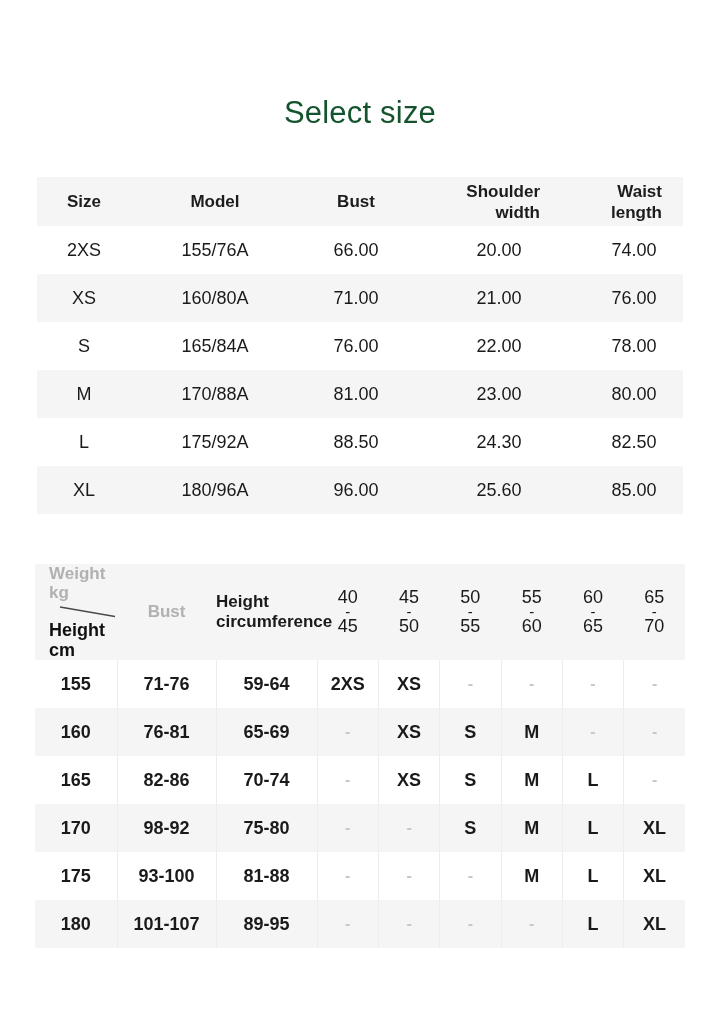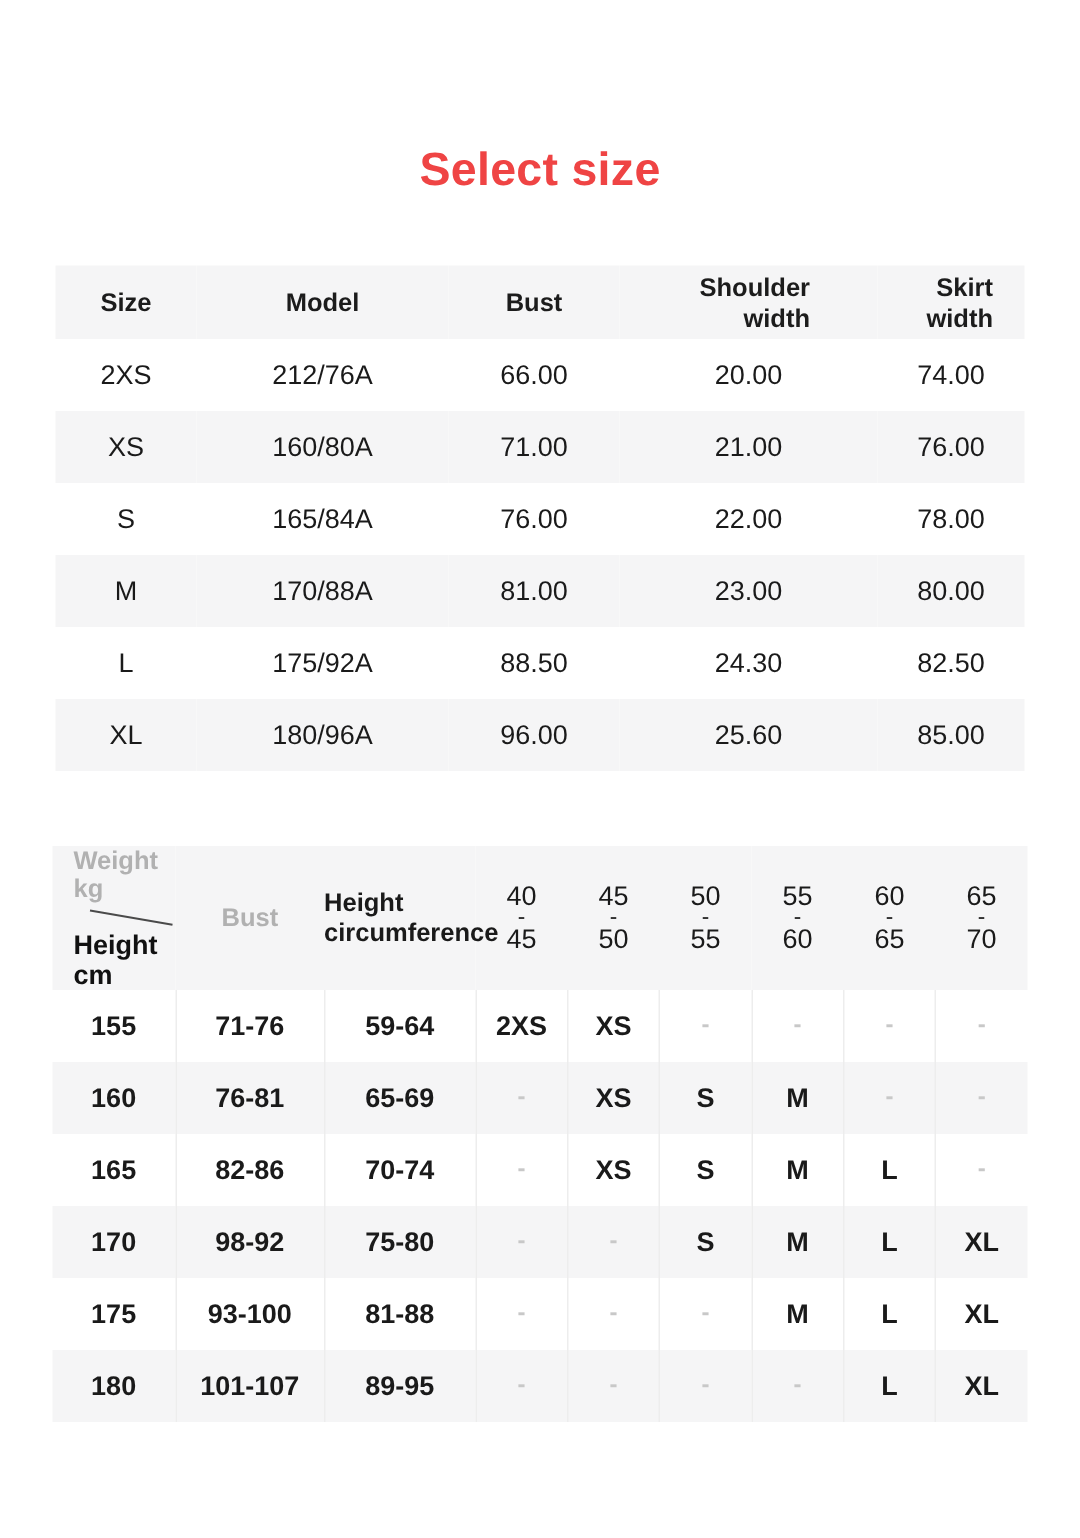--- a/index.html
+++ b/index.html
@@ -12,21 +12,21 @@
   *{box-sizing:border-box;}
   html,body{margin:0;padding:0;}
   body{
     width:720px;height:1025px;overflow:hidden;
     background:#ffffff;color:var(--text);
     font-family:"Liberation Sans","DejaVu Sans",sans-serif;
   }
   
   .page-title{
     margin:95px 0 0;text-align:center;
-    font-size:31px;font-weight:700;letter-spacing:.2px;color:#ef4444;
+    font-size:31px;font-weight:400;letter-spacing:.2px;color:#14532d;
   }
   .page-subtitle{
     margin:3px 0 0;text-align:center;
     font-size:28px;font-weight:500;letter-spacing:.6px;color:#161616;
   }
   
   table{border-collapse:collapse;table-layout:fixed;}
   th,td{padding:0;vertical-align:middle;text-align:center;}
   
   .t1{width:646px;margin:46px auto 0;}
@@ -76,27 +76,27 @@
         <col style="width:114px">
       <col style="width:172px">
         <col style="width:98px">
     </colgroup>
     <thead>
       <tr>
         <th><span>Size</span></th>
         <th><span>Model</span></th>
         <th><span>Bust</span></th>
         <th><span class="hdr-wrap w-shoulder">Shoulder width</span></th>
-        <th><span class="hdr-wrap w-skirt">Skirt width</span></th>
+        <th><span class="hdr-wrap w-skirt">Waist length</span></th>
       </tr>
     </thead>
     <tbody>
         <tr>
           <td>2XS</td>
-          <td>212/76A</td>
+          <td>155/76A</td>
           <td>66.00</td>
           <td>20.00</td>
           <td>74.00</td>
         </tr>
         <tr>
           <td>XS</td>
           <td>160/80A</td>
           <td>71.00</td>
           <td>21.00</td>
           <td>76.00</td>

